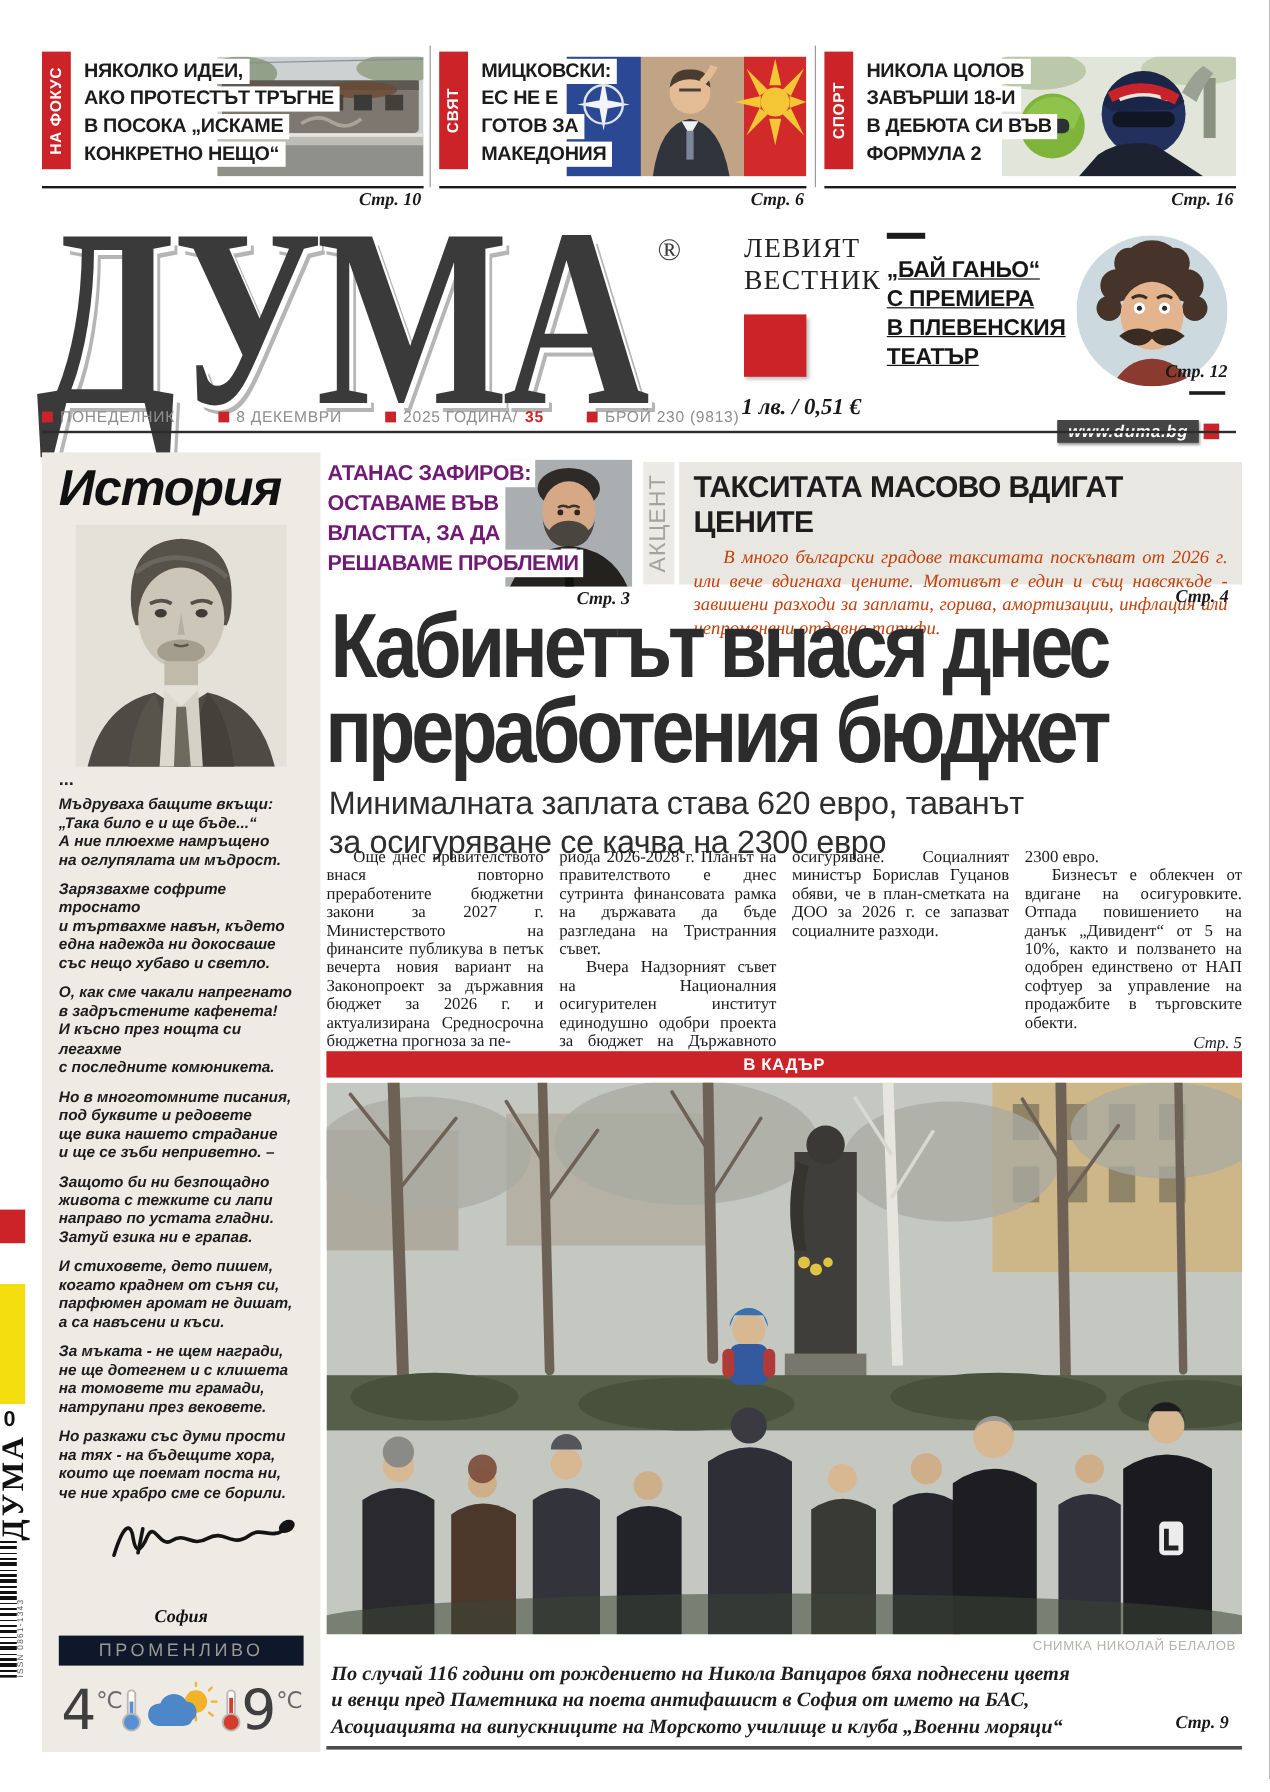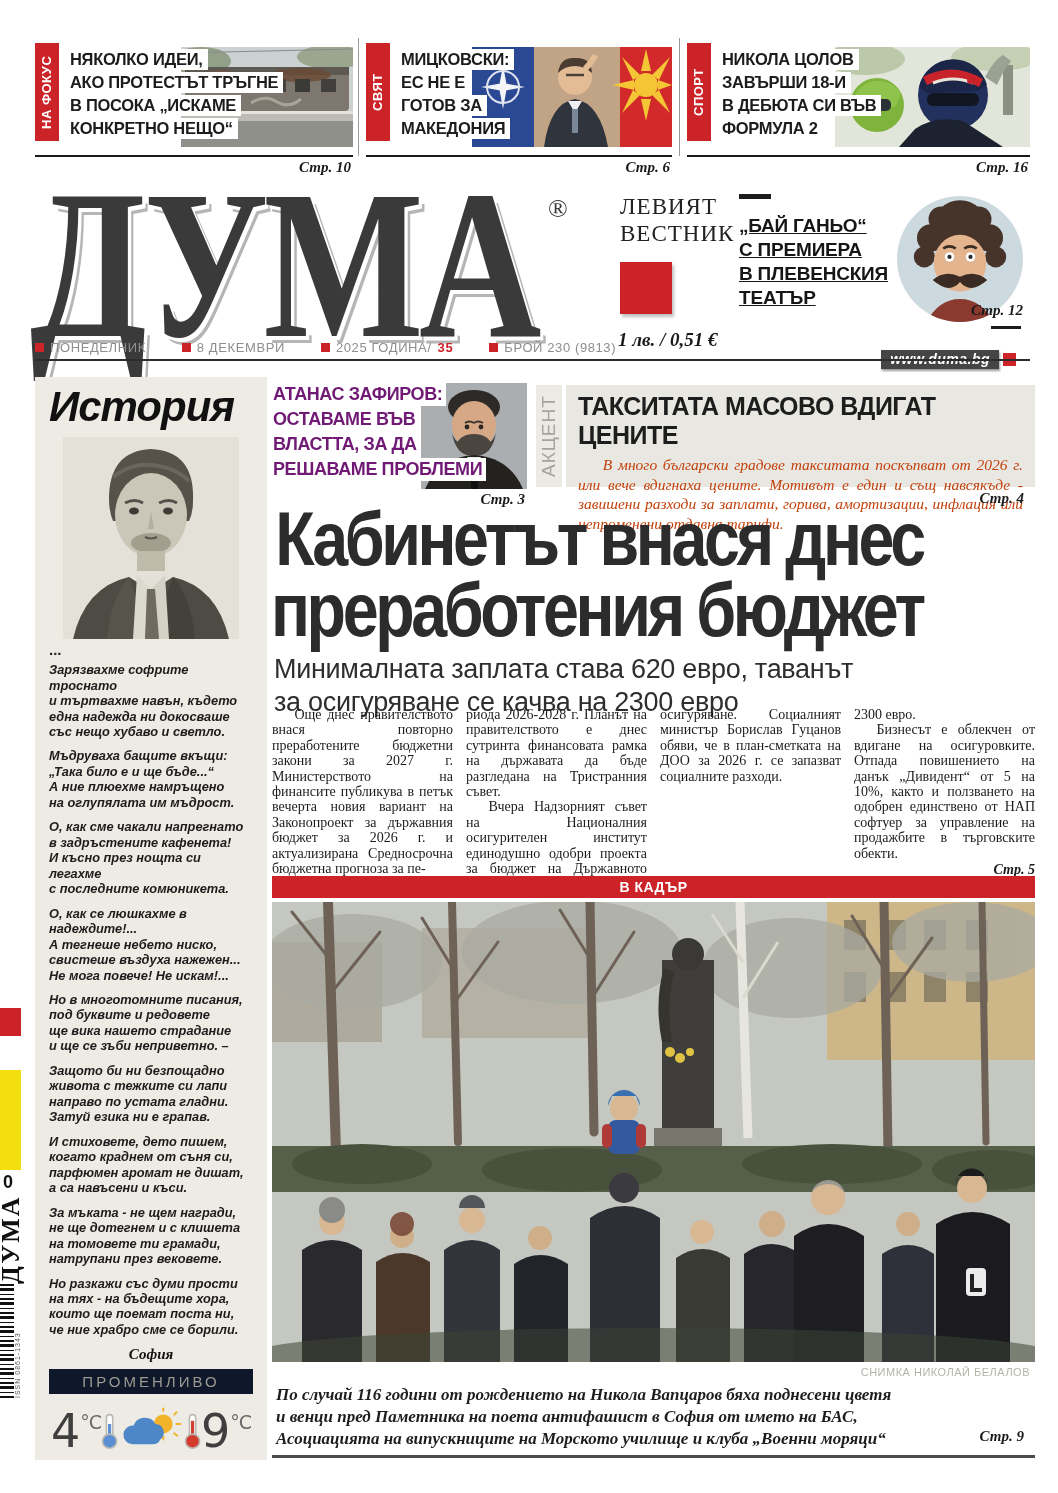--- a/index.html
+++ b/index.html
@@ -107,21 +107,21 @@
   .lead-head{position:absolute;left:271px;top:503px;color:#2c2c2c;text-align:right;}
   .hl-line{display:block;font-weight:bold;font-size:76px;letter-spacing:-4px;line-height:.94;
            white-space:nowrap;transform:scaleX(.85);transform-origin:0 50%;}
   .lead-sub{position:absolute;left:274px;top:653px;font-size:27px;line-height:1.22;color:#2e2e2e;
             white-space:pre-line;letter-spacing:-.3px;}
   .bodycols{position:absolute;left:272px;top:707px;width:763px;display:flex;gap:13px;}
   .bodycol{flex:1;font-family:"Liberation Serif",serif;font-size:14px;line-height:1.1;
            color:#1b1b1b;text-align:justify;}
   .bodycol p{margin:0;text-indent:1.6em;}
   .bodycol.cont p:first-child{text-indent:0;}
-  .lead-page{text-align:right;font-style:italic;font-weight:bold;margin-top:1px;}
+  .lead-page{text-align:right;font-style:italic;font-weight:normal;margin-top:1px;}
 
   
   .kicker{position:absolute;left:272px;top:876px;width:763px;height:22px;background:#cc2329;
           color:#fff;font-weight:bold;font-size:14px;letter-spacing:.5px;text-align:center;line-height:22px;}
   .bigphoto{position:absolute;left:272px;top:902px;width:763px;height:460px;overflow:hidden;}
   .bigphoto svg{display:block;width:100%;height:100%;}
   .credit{position:absolute;right:28px;top:1366px;font-size:11px;letter-spacing:.5px;color:#b3b3ac;}
   .caption{position:absolute;left:276px;top:1384px;width:720px;font-family:"Liberation Serif",serif;
            font-style:italic;font-weight:bold;font-size:17px;line-height:1.28;color:#1d1d1d;white-space:pre-line;}
   .cap-page{position:absolute;right:34px;top:1428px;font-family:"Liberation Serif",serif;
@@ -317,36 +317,32 @@
         <path d="M10,202 Q22,150 66,140 L88,154 L110,140 Q154,150 166,202 Z" fill="#4e4b44"></path>
         <path d="M66,140 L88,202 L44,202 Q48,160 66,140 Z" fill="#57544c"></path>
         <path d="M110,140 L88,202 L132,202 Q128,160 110,140 Z" fill="#44413b"></path>
         <path d="M74,138 L88,152 L82,202 L70,202 Z" fill="#dcd9ce"></path>
         <path d="M102,138 L88,152 L94,202 L106,202 Z" fill="#d4d1c6"></path>
         <path d="M84,152 L92,152 L96,202 L82,202 Z" fill="#6e6a5e"></path>
       </svg>
     </div>
     <div class="dots">...</div>
     <div class="poem">
+        <p>Мъдруваха бащите вкъщи:
+„Така било е и ще бъде...“
+А ние плюехме намръщено
+на оглупялата им мъдрост.</p>
         <p>Зарязвахме софрите троснато
 и търтвахме навън, където
 една надежда ни докосваше
 със нещо хубаво и светло.</p>
-        <p>Мъдруваха бащите вкъщи:
-„Така било е и ще бъде...“
-А ние плюехме намръщено
-на оглупялата им мъдрост.</p>
         <p>О, как сме чакали напрегнато
 в задръстените кафенета!
 И късно през нощта си легахме
 с последните комюникета.</p>
-        <p>О, как се люшкахме в надеждите!...
-А тегнеше небето ниско,
-свистеше въздуха нажежен...
-Не мога повече! Не искам!...</p>
         <p>Но в многотомните писания,
 под буквите и редовете
 ще вика нашето страдание
 и ще се зъби неприветно. –</p>
         <p>Защото би ни безпощадно
 живота с тежките си лапи
 направо по устата гладни.
 Затуй езика ни е грапав.</p>
         <p>И стиховете, дето пишем,
 когато краднем от съня си,

